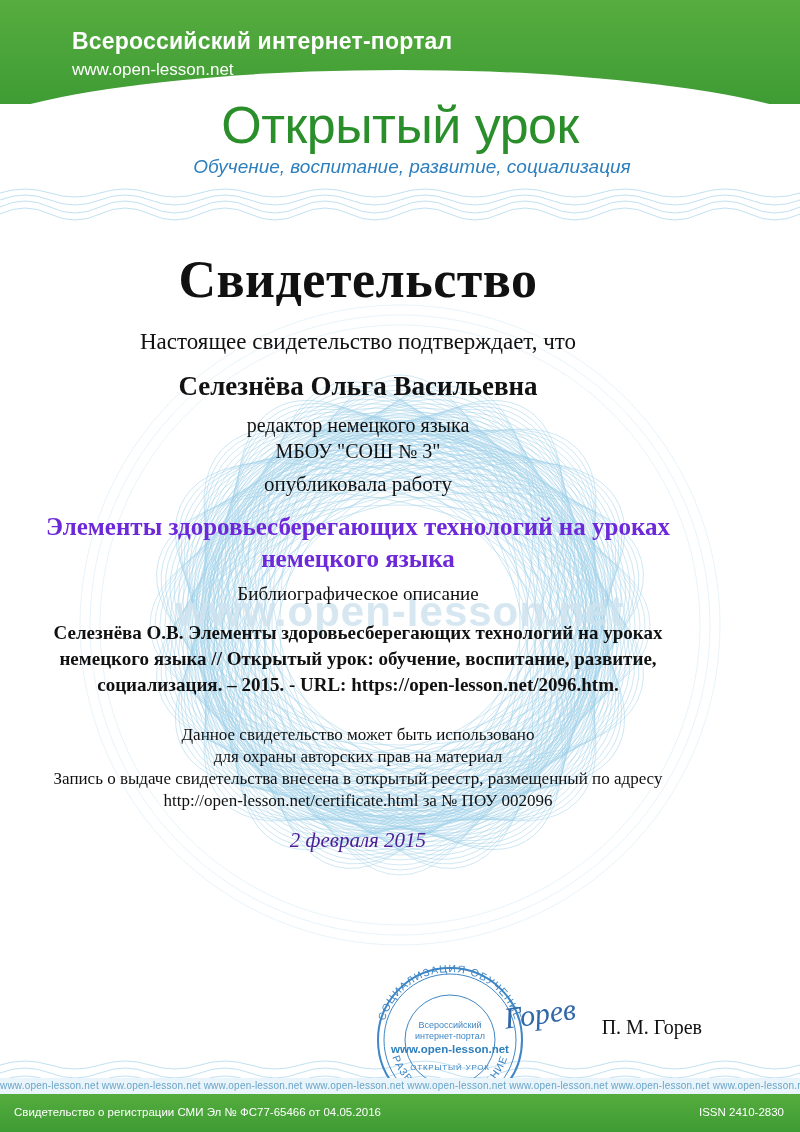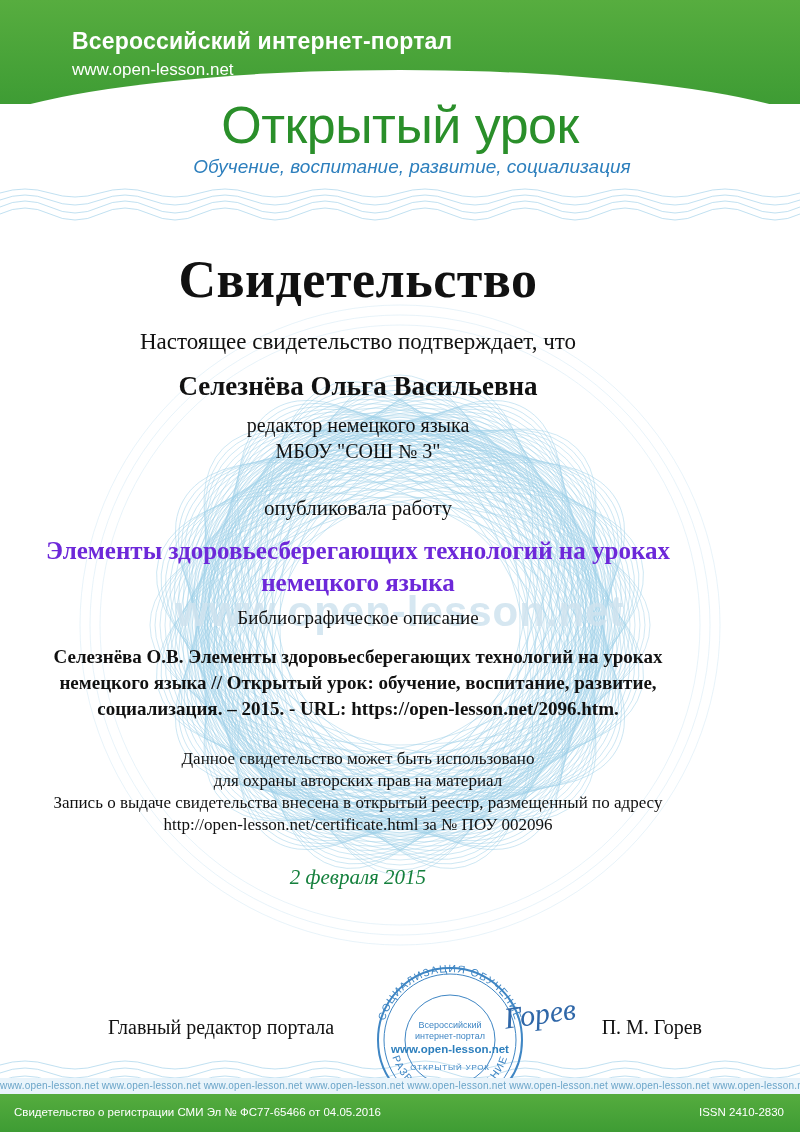--- a/index.html
+++ b/index.html
@@ -128,21 +128,21 @@
     font-weight: bold;
     color: #111;
   }
   .cert-role {
     margin-top: 10px;
     font-size: 20px;
     color: #111;
     line-height: 26px;
   }
   .cert-published {
-    margin-top: 32px;
+    margin-top: 8px;
     font-size: 21px;
     color: #111;
   }
   .cert-work {
     margin: 14px auto 0 auto;
     width: 680px;
     font-size: 25px;
     font-weight: bold;
     color: #6d28d9;
     line-height: 32px;
@@ -161,24 +161,24 @@
     line-height: 26px;
   }
   .notice {
     margin: 26px auto 0 auto;
     width: 700px;
     font-size: 17px;
     color: #111;
     line-height: 22px;
   }
   .cert-date {
-    margin-top: 29px;
+    margin-top: 16px;
     font-size: 21px;
     font-style: italic;
-    color: #15803d;
+    color: #4c1d95;
   }
 
   
   .sign-row {
     position: absolute;
     top: 1010px; left: 0;
     width: 800px;
     height: 40px;
   }
   .sign-left {
@@ -384,21 +384,20 @@
         <textPath href="#arcBottom" startOffset="50%" text-anchor="middle">РАЗВИТИЕ   ВОСПИТАНИЕ</textPath>
       </text>
       <text x="90" y="78" text-anchor="middle" font-family="Liberation Sans, sans-serif" font-size="9" fill="#3f86c4">Всероссийский</text>
       <text x="90" y="89" text-anchor="middle" font-family="Liberation Sans, sans-serif" font-size="9" fill="#3f86c4">интернет-портал</text>
       <text x="90" y="103" text-anchor="middle" font-family="Liberation Sans, sans-serif" font-size="11.5" font-weight="bold" fill="#2d7fbd">www.open-lesson.net</text>
       <text x="90" y="120" text-anchor="middle" font-family="Liberation Sans, sans-serif" font-size="8" fill="#3f86c4" letter-spacing="0.8">ОТКРЫТЫЙ УРОК</text>
     </svg>
   </div>
 
   <div class="sign-row">
-    <div class="sign-left">Главный редактор портала</div>
     <div class="signature">Горев</div>
     <div class="sign-right">П. М. Горев</div>
   </div>
 
   <div class="footer-strip">www.open-lesson.net www.open-lesson.net www.open-lesson.net www.open-lesson.net www.open-lesson.net www.open-lesson.net www.open-lesson.net www.open-lesson.net www.open-lesson.net</div>
   <div class="footer-bar">
     <div class="footer-left">Свидетельство о регистрации СМИ Эл № ФС77-65466 от 04.05.2016</div>
     <div class="footer-right">ISSN 2410-2830</div>
   </div>
 

